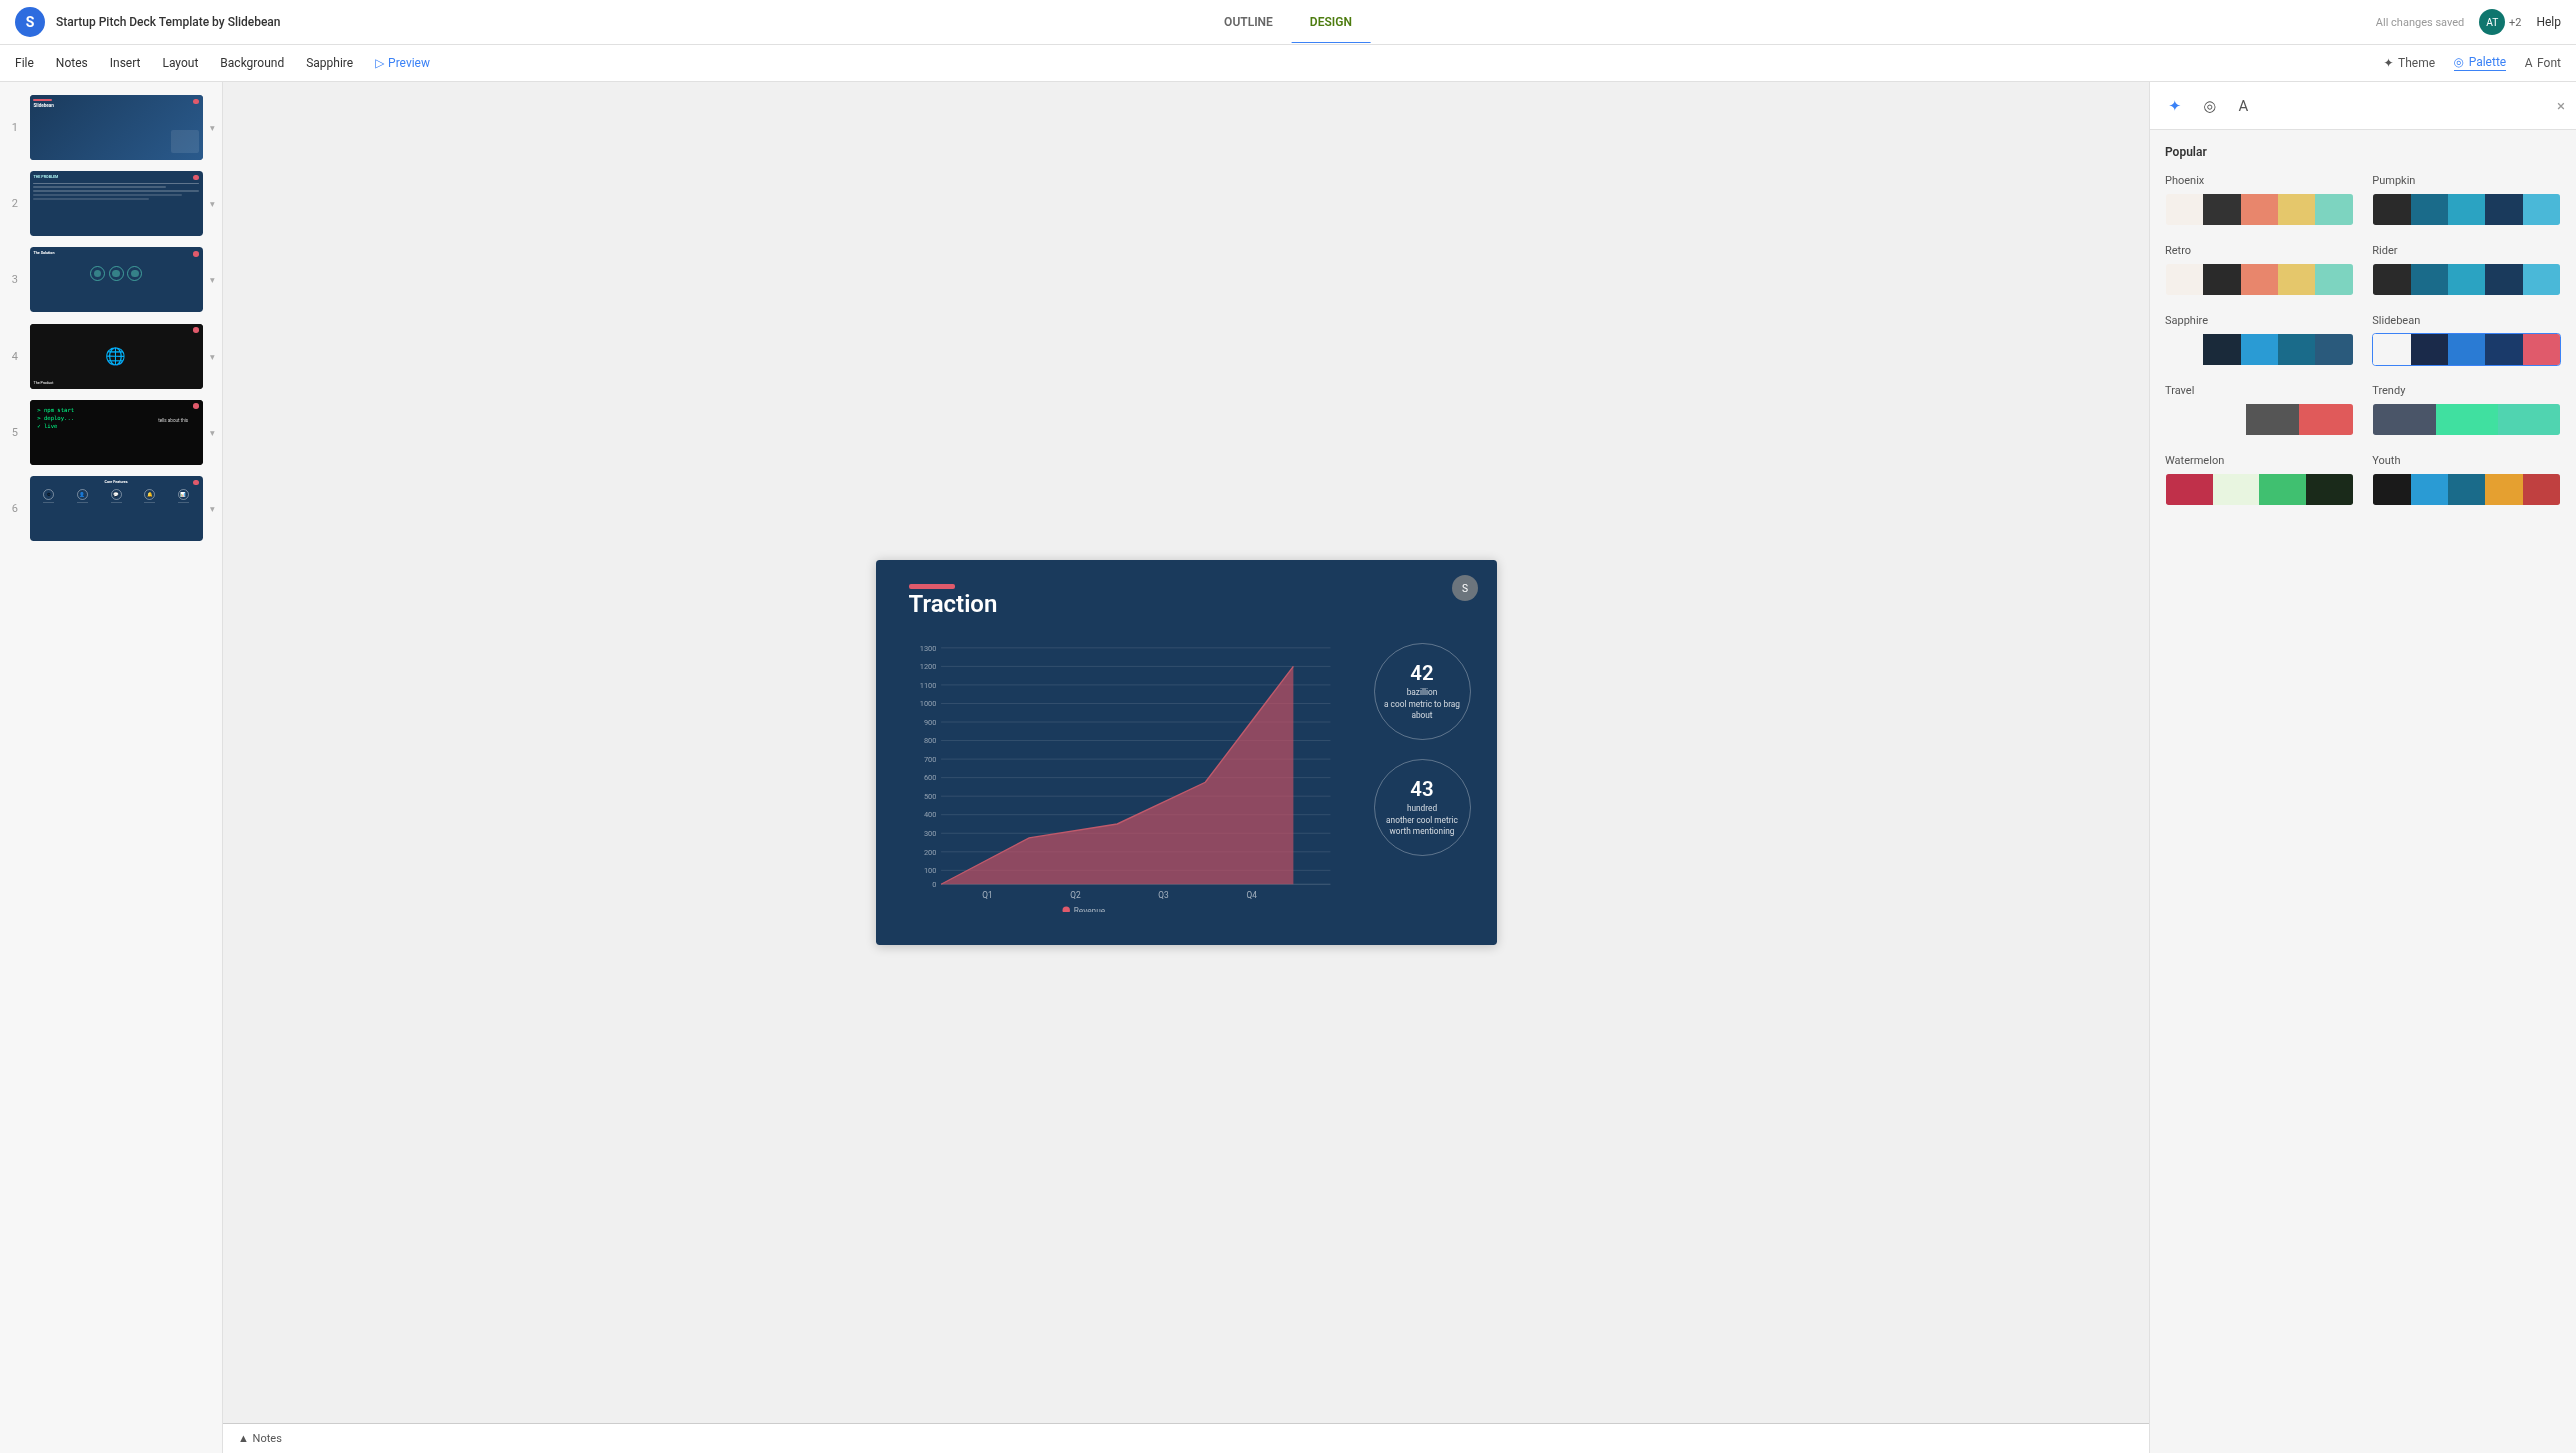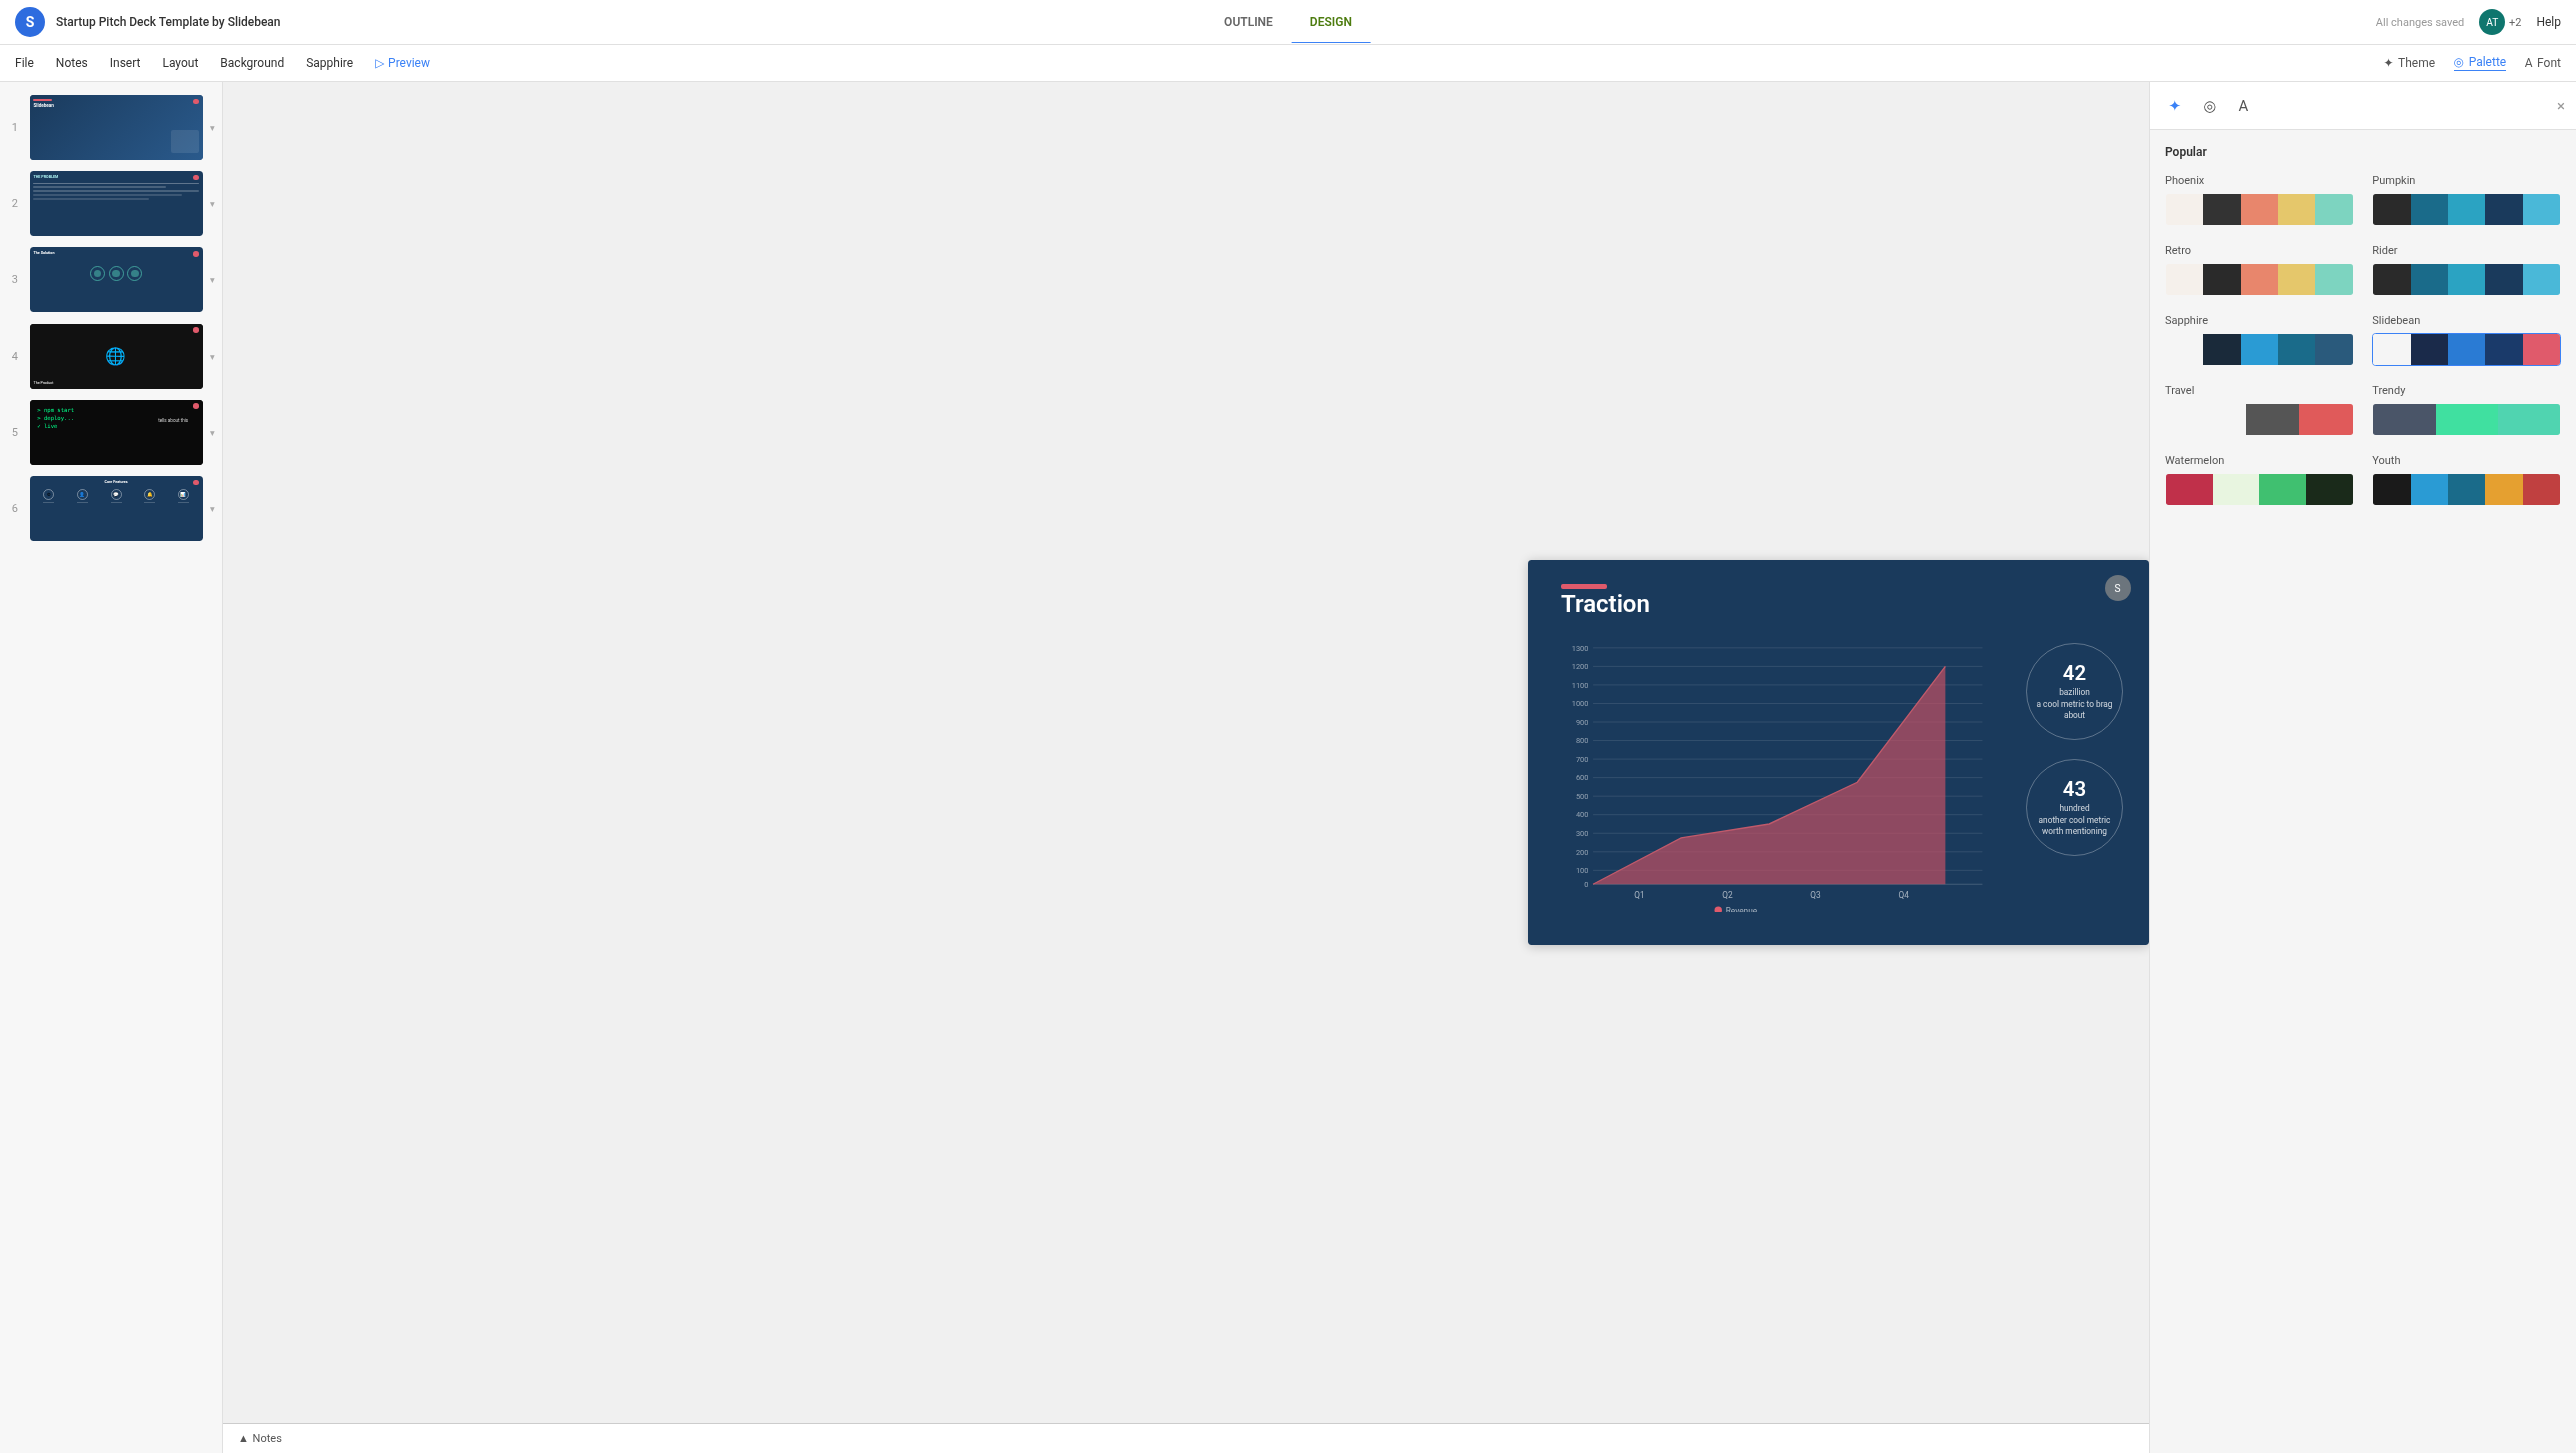--- a/index.html
+++ b/index.html
@@ -81,21 +81,21 @@
     }
     .slide-chevron { font-size: 9.3px; color: #aaa; flex-shrink: 0; }
     .slide-thumb-1 { background: linear-gradient(135deg, #1a3a5c 0%, #2c5282 100%); }
     .slide-thumb-2 { background: #1a3a5c; }
     .slide-thumb-3 { background: #1a3a5c; }
     .slide-thumb-6 { background: #1a3a5c; }
     .slide-canvas-wrapper {
       flex: 1;
       display: flex;
       align-items: center;
-      justify-content: flex-end;
+      justify-content: center;
       width: 100%;
     }
     .slide-canvas {
       background: #1a3a5c;
       border-radius: 3.7px;
       width: 621px;
       height: 385px;
       position: relative;
       box-shadow: 0 1.9px 11px rgba(0,0,0,0.2);
       overflow: hidden;

